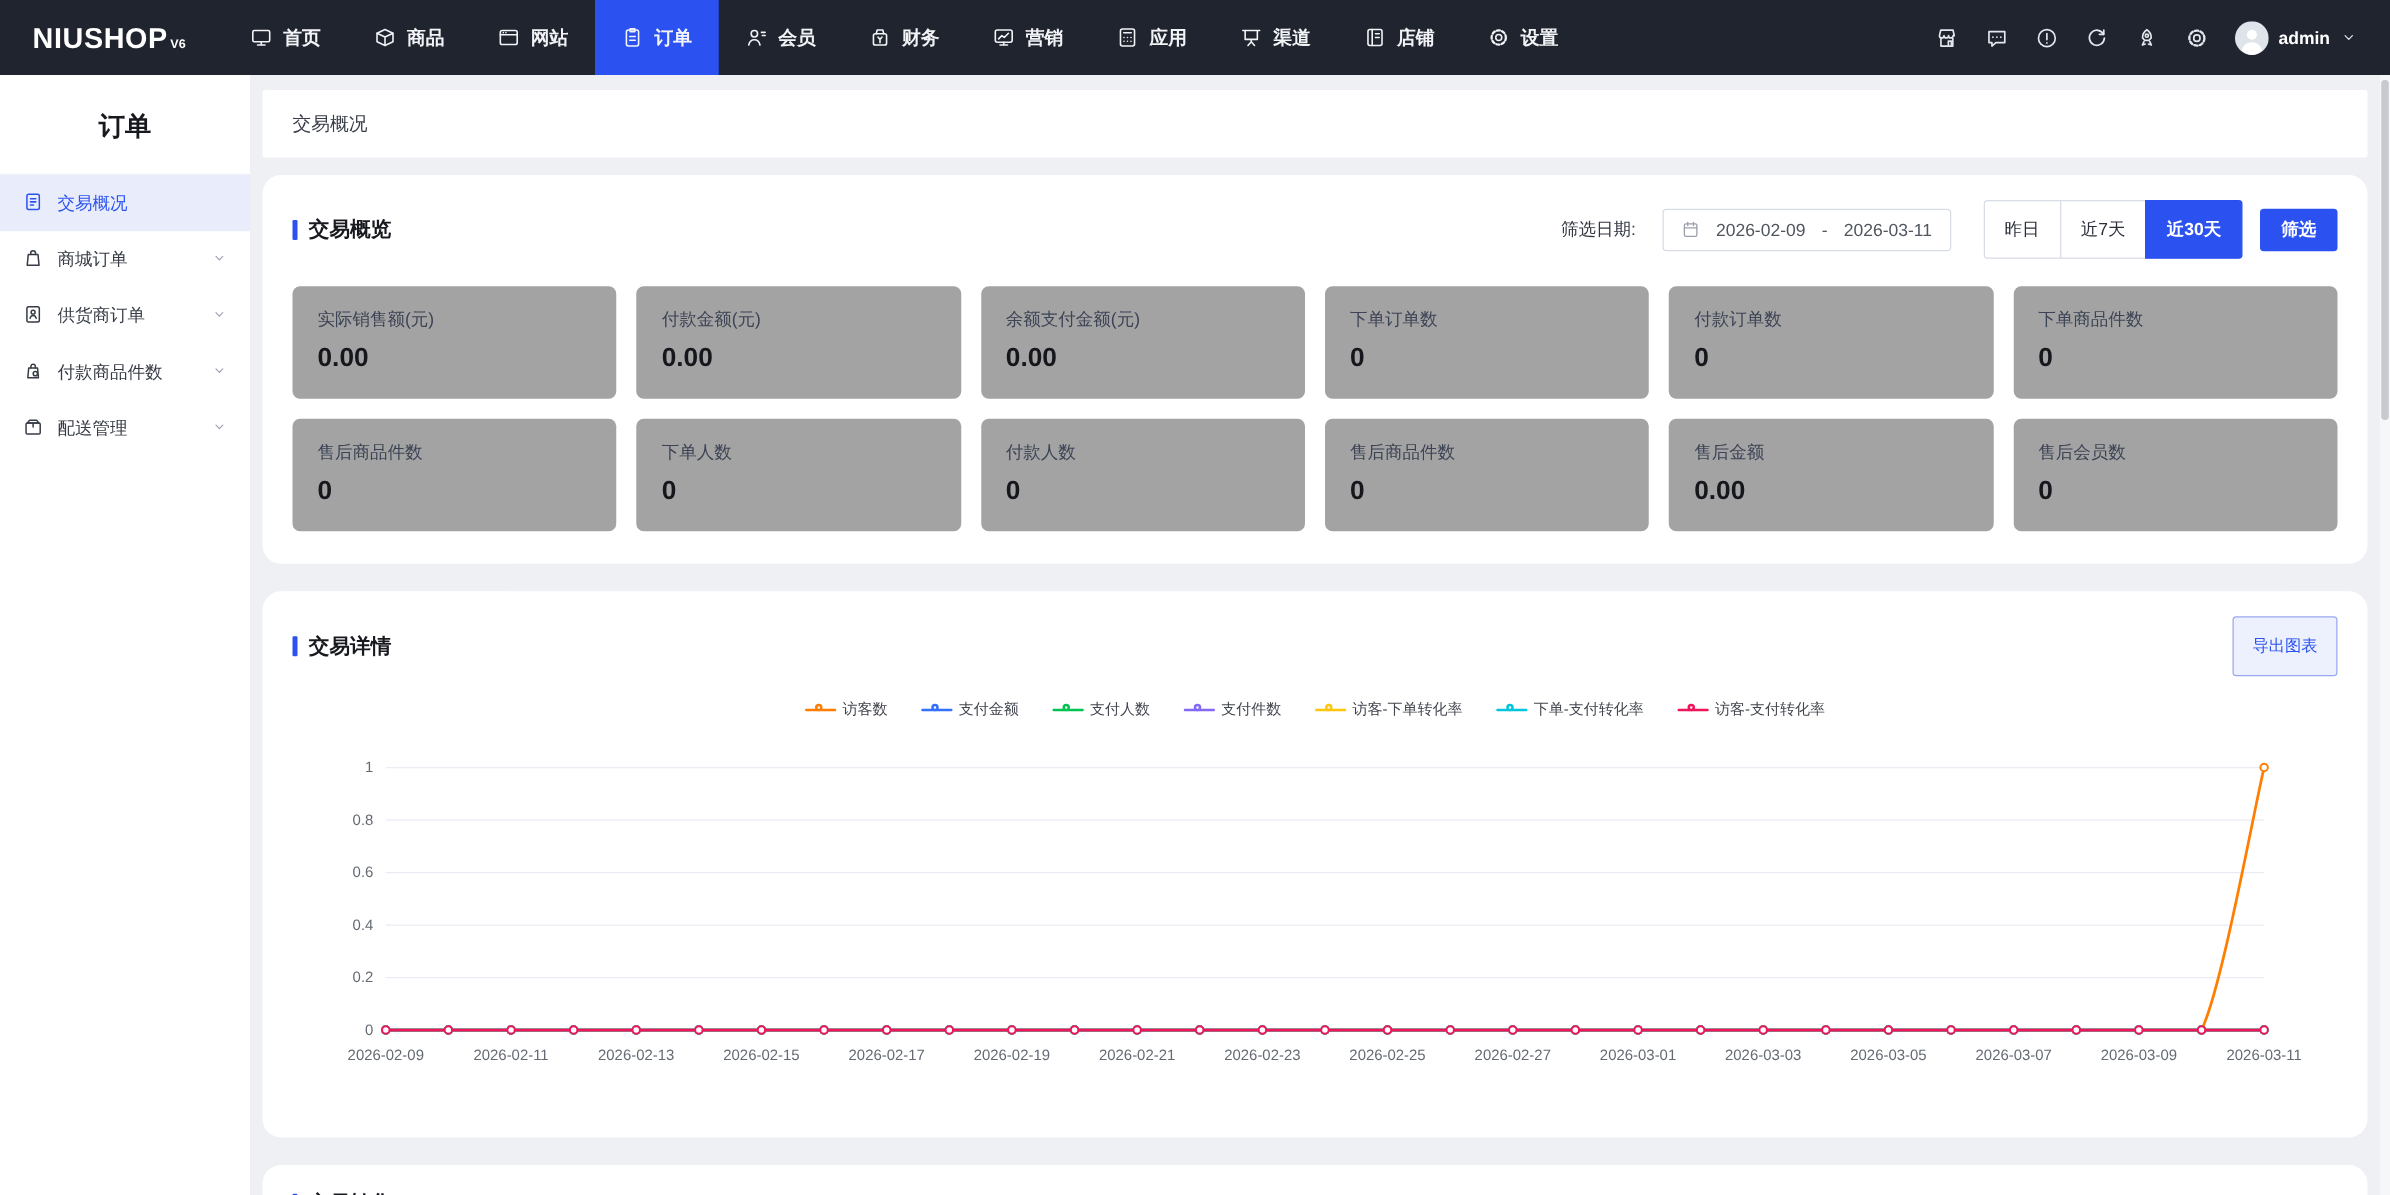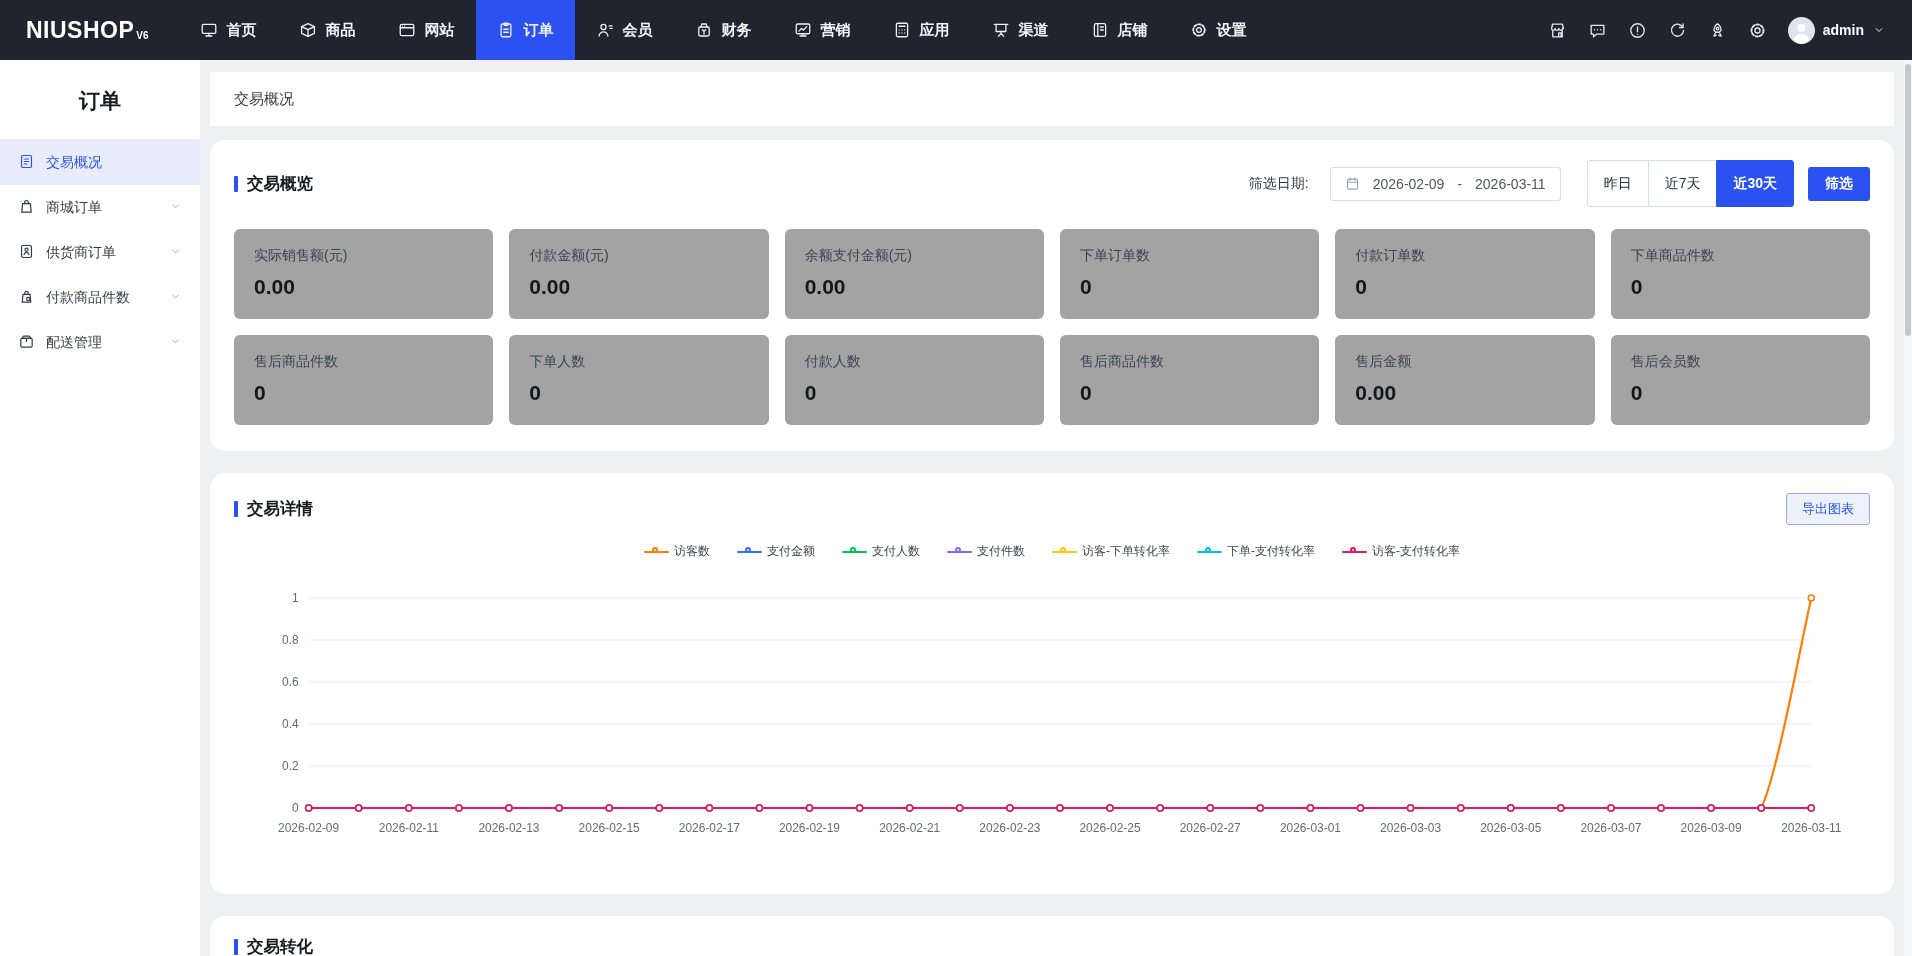--- a/index.html
+++ b/index.html
@@ -56,21 +56,21 @@
   .range.active { background:#2b52f0; border-color:#2b52f0; color:#fff; font-weight:700; border-radius:3px; position:relative; z-index:1; }
   .btn.primary { height:34px; padding:0 17px; margin-left:14px; background:#2b52f0; color:#fff; border:none; border-radius:3px; font-size:14px; font-weight:700; cursor:pointer; font-family:inherit; }
 
   
   .stats { display:grid; grid-template-columns:repeat(6,1fr); gap:16px; margin-top:22px; }
   .stat { background:#a3a3a3; border-radius:6px; padding:18px 20px 20px; }
   .s-label { font-size:14px; color:#3c4354; }
   .s-value { font-size:21px; font-weight:700; color:#15171c; margin-top:10px; }
 
   
-  .btn.export { height:32px; padding:0 15px; background:#edf1fe; border:1px solid #9aa8f0; color:#2b52f0; border-radius:3px; font-size:13px; cursor:pointer; font-family:inherit; }
+  .btn.export { height:48px; padding:0 15px; background:#edf1fe; border:1px solid #9aa8f0; color:#2b52f0; border-radius:3px; font-size:13px; cursor:pointer; font-family:inherit; }
   .legend { display:flex; justify-content:center; align-items:center; gap:27px; margin:18px 0 8px; font-size:12px; color:#42464e; }
   .lg { display:flex; align-items:center; gap:5px; cursor:pointer; }
   .lg-mark { position:relative; width:25px; height:12px; flex:none; }
   .lg-line { position:absolute; left:0; right:0; top:5px; height:2px; border-radius:1px; }
   .lg-ring { position:absolute; left:7.5px; top:1px; width:6px; height:6px; border:2px solid; border-radius:50%; background:#fff; }
   .chart { width:100%; height:300px; display:block; margin-top:6px; }
   .chart text.ax { font-family:"Liberation Sans","DejaVu Sans",sans-serif; font-size:12px; fill:#646a73; }
 
   .card.last { margin-bottom:0; height:120px; }
 

